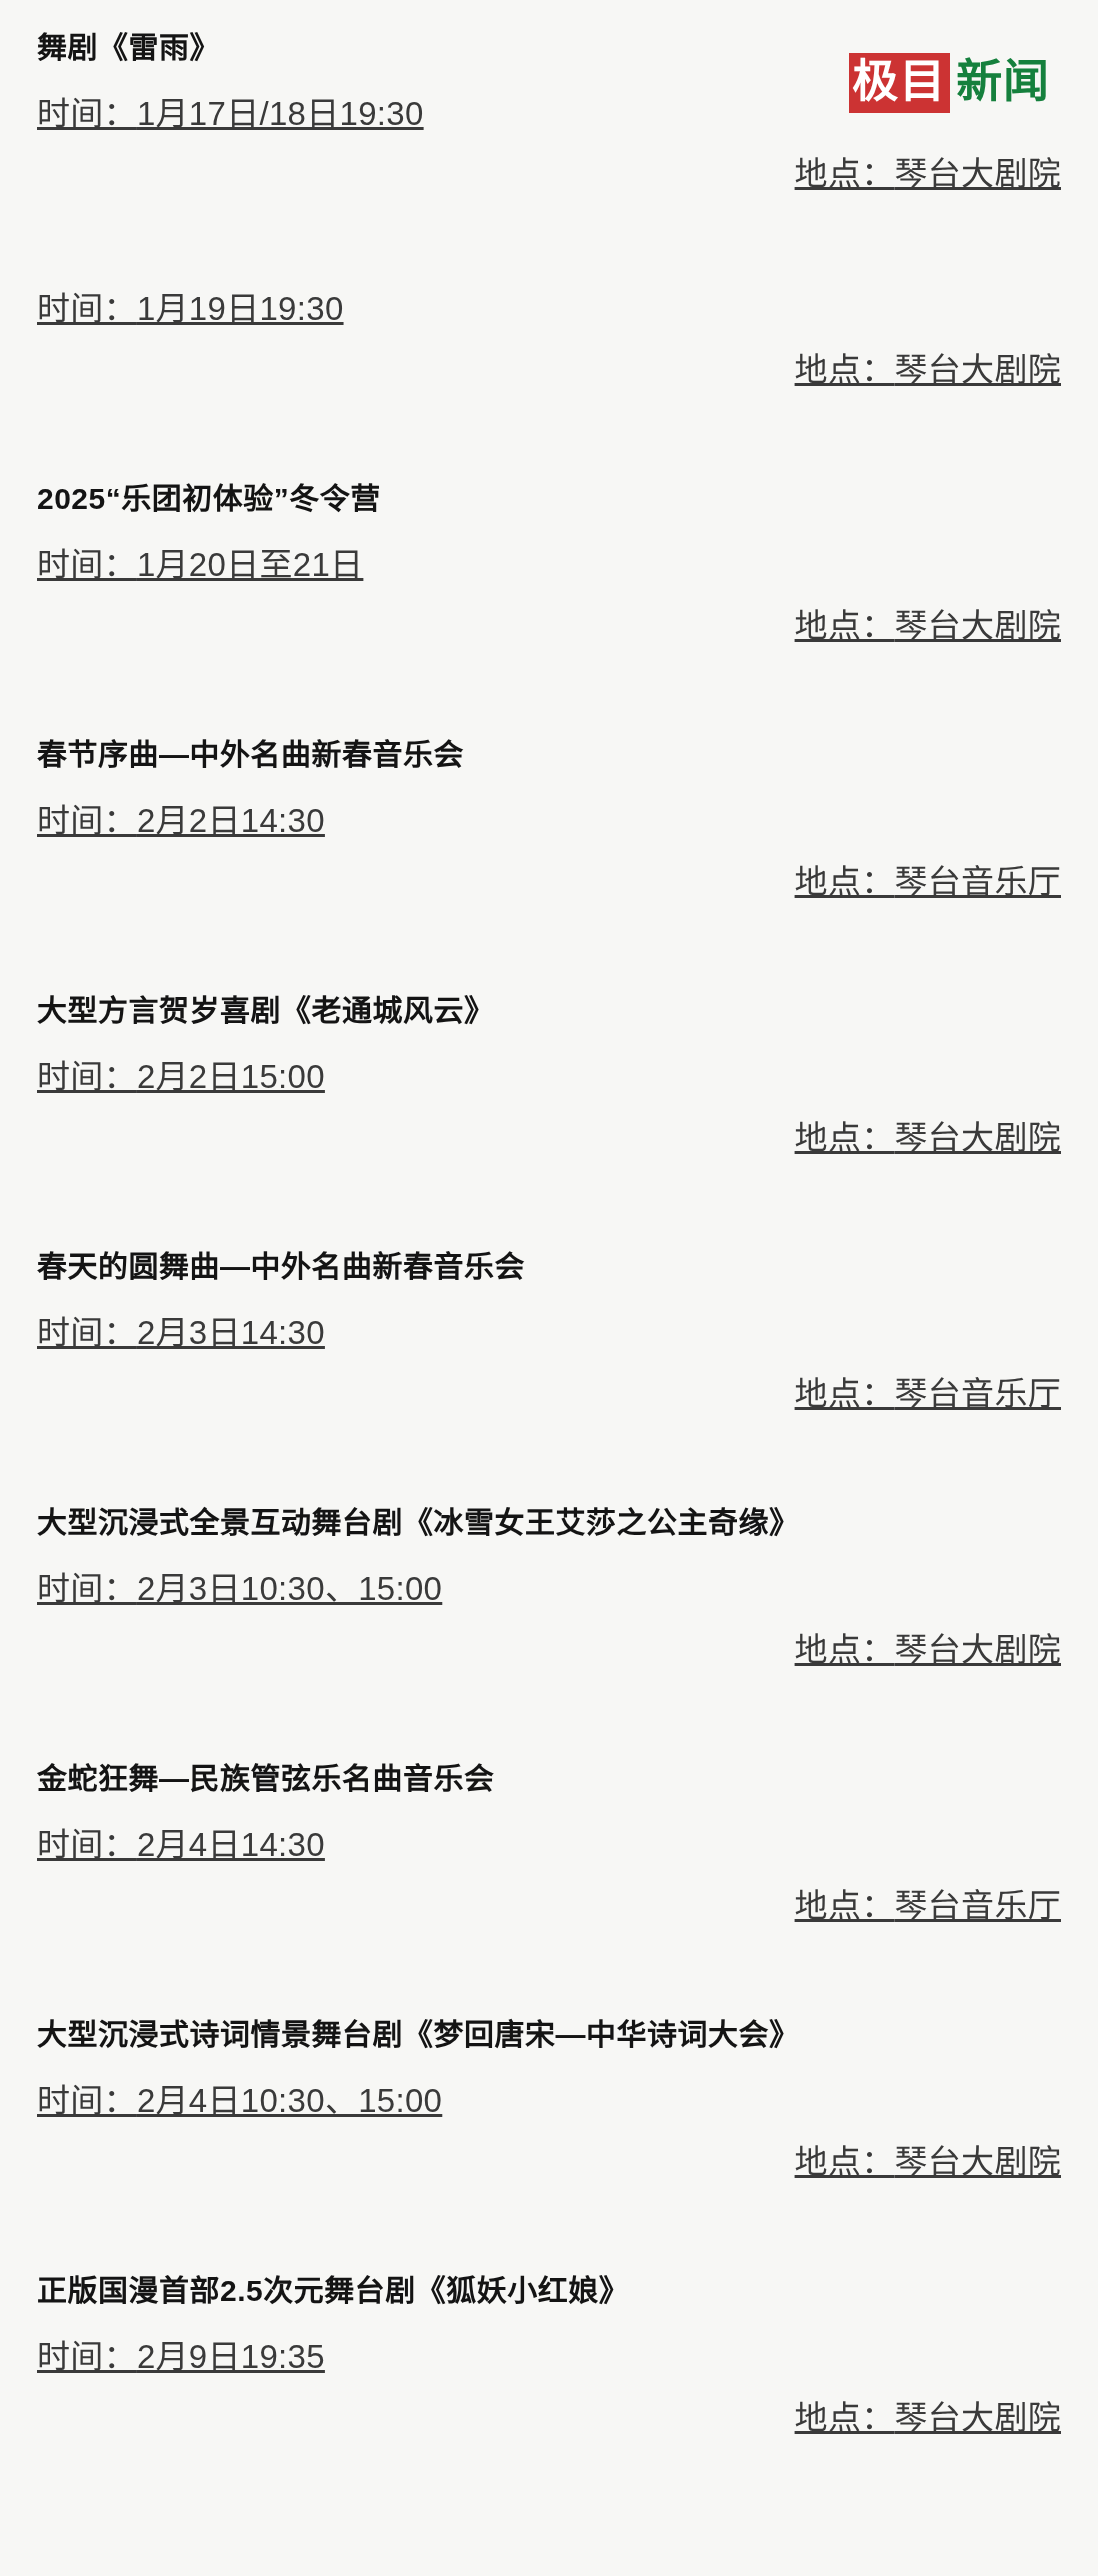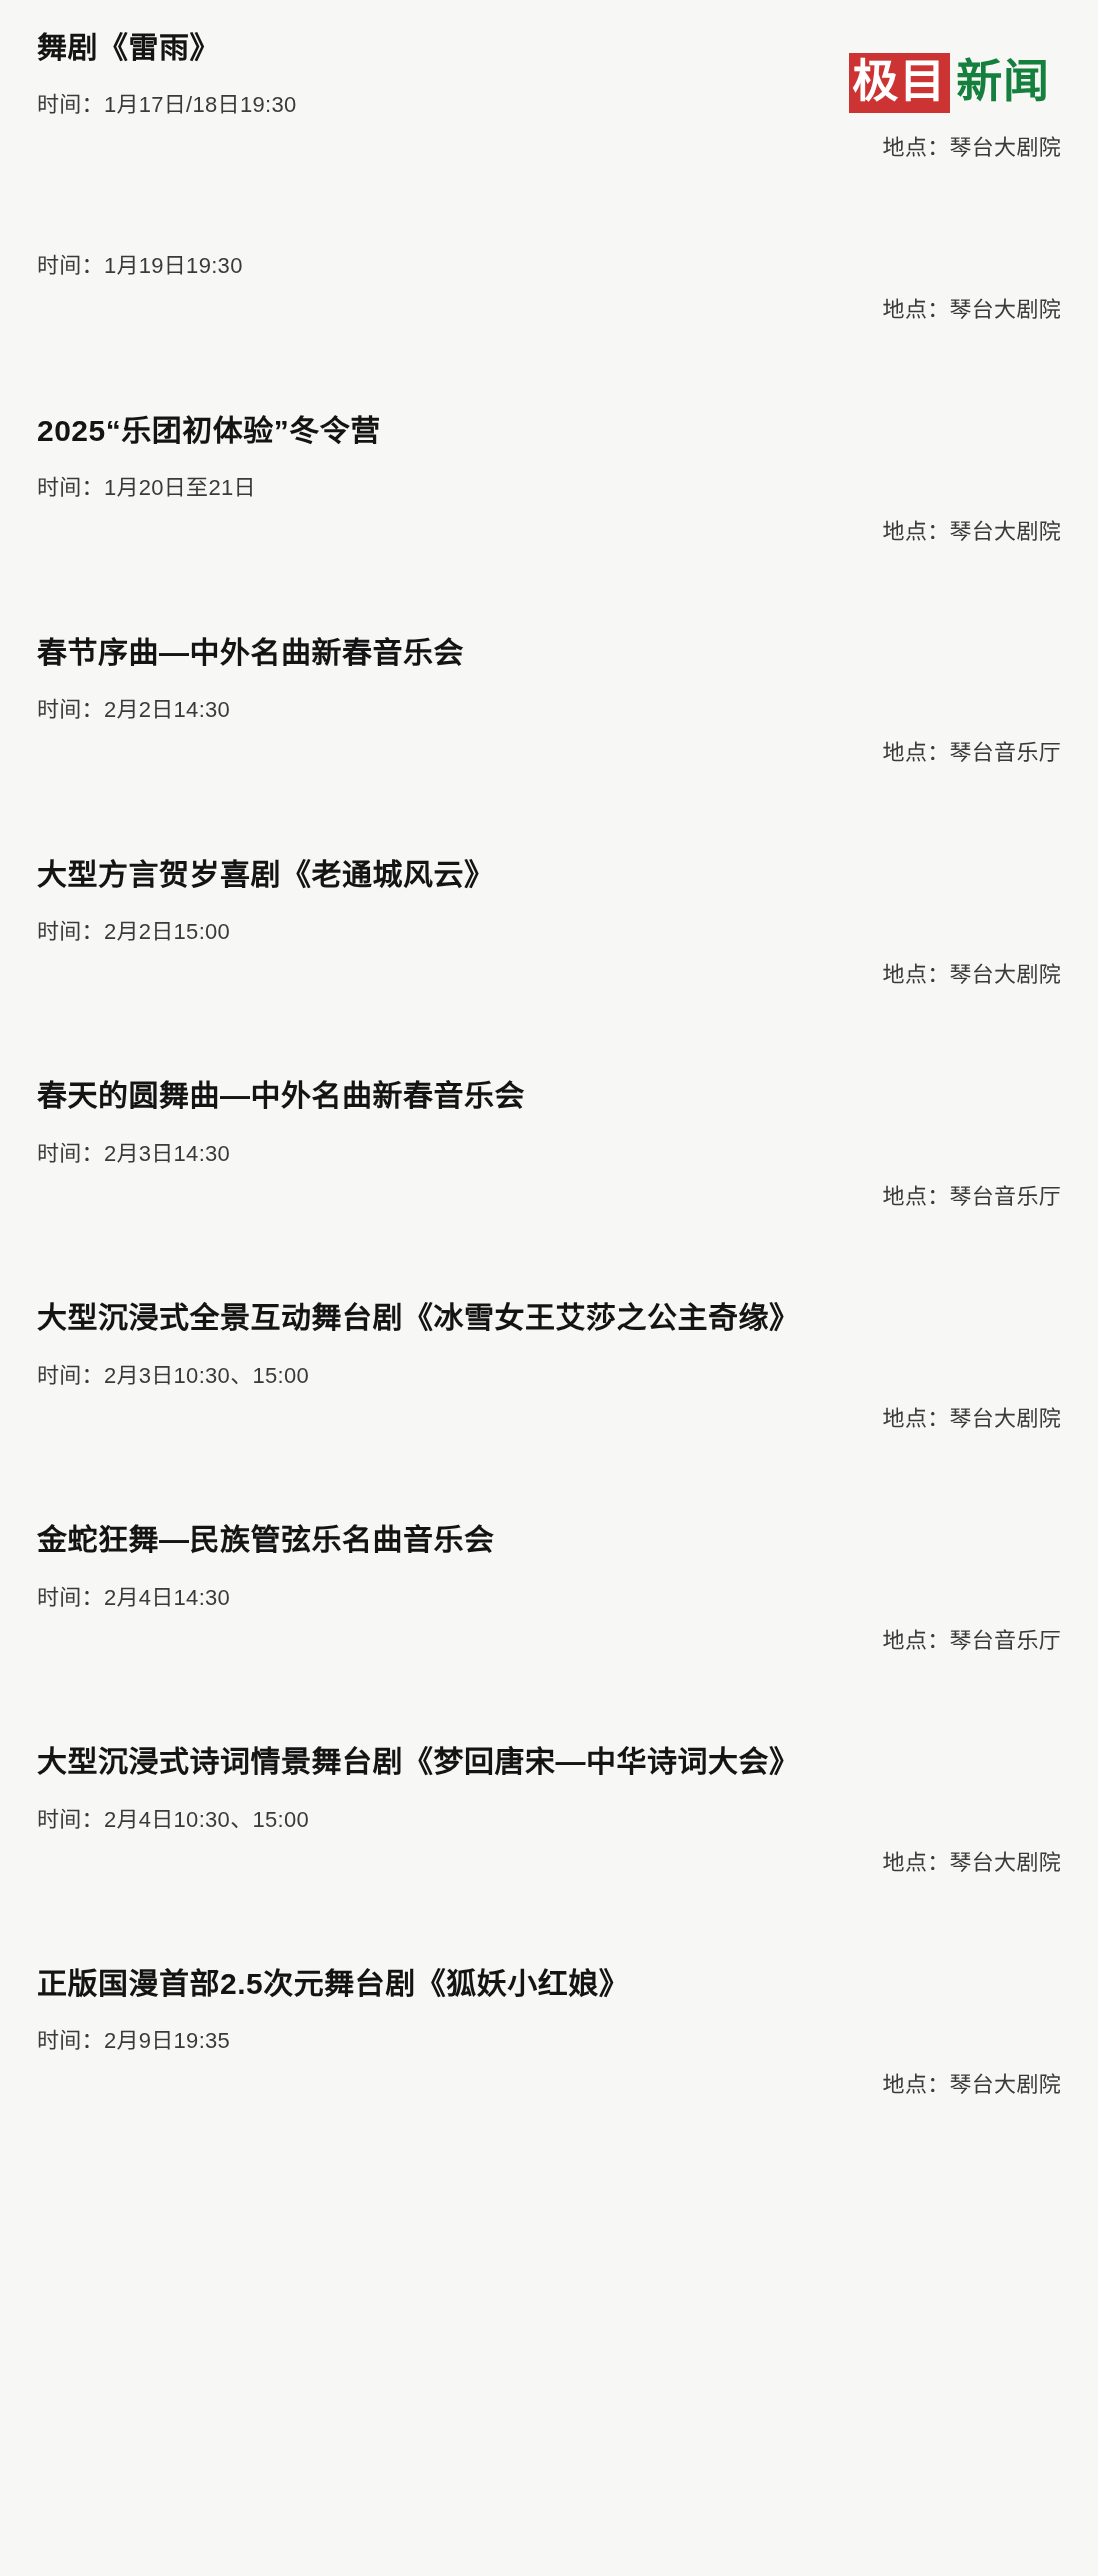--- a/index.html
+++ b/index.html
@@ -66,26 +66,27 @@
   }
   .event-title {
     font-size: 30px;
     font-weight: bold;
     line-height: 1.35;
     letter-spacing: 0.5px;
     color: #141414;
     margin: 0 0 20px 0;
   }
   .event-row {
-    font-size: 22px;
+    font-size: 33px;
     line-height: 1.55;
     color: #3a3a3a;
     margin: 0 0 9.2px 0;
     display: block;
     letter-spacing: 0.3px;
+    text-decoration: underline;
   }
   .event-row:last-child {
     margin-bottom: 0;
     text-align: right;
   }
   .row-label {
     color: #3a3a3a;
   }
   .row-value {
     color: #3a3a3a;

